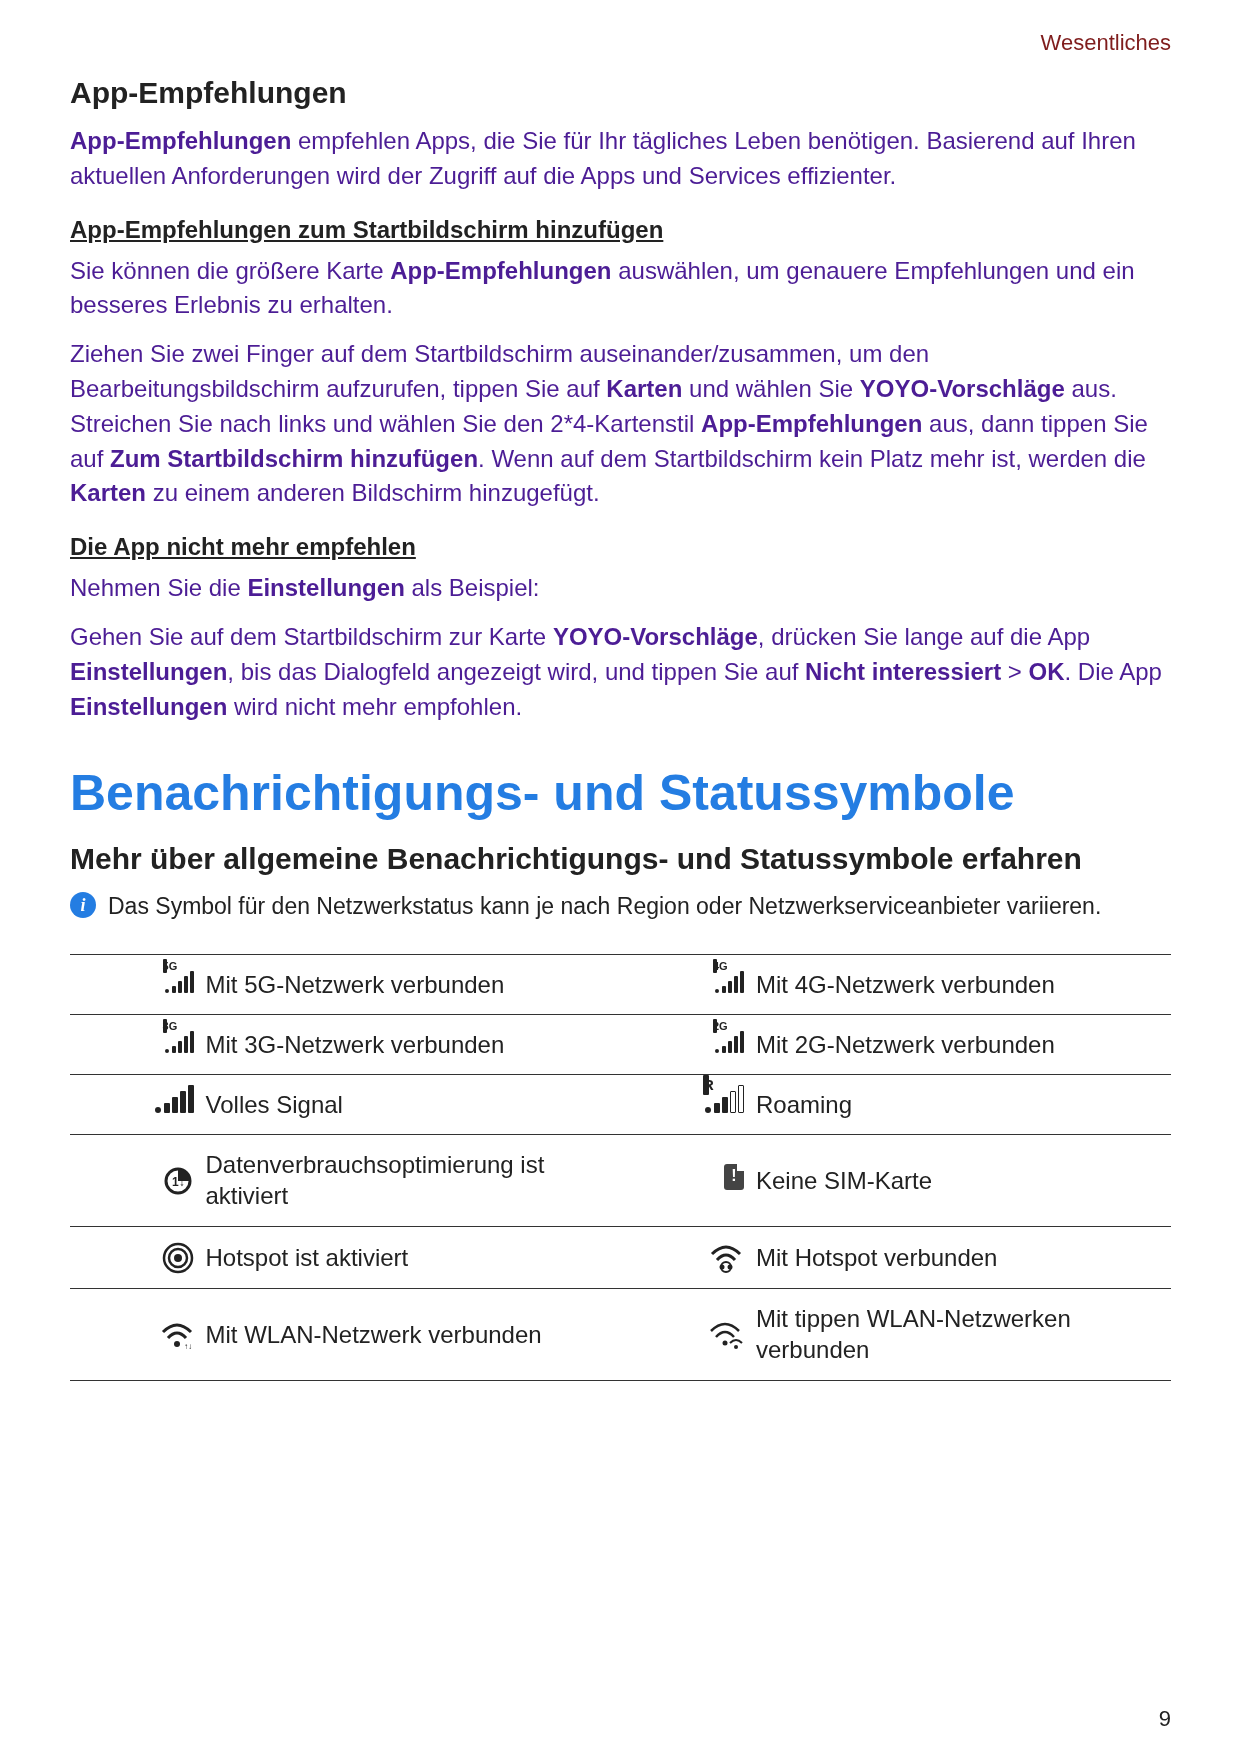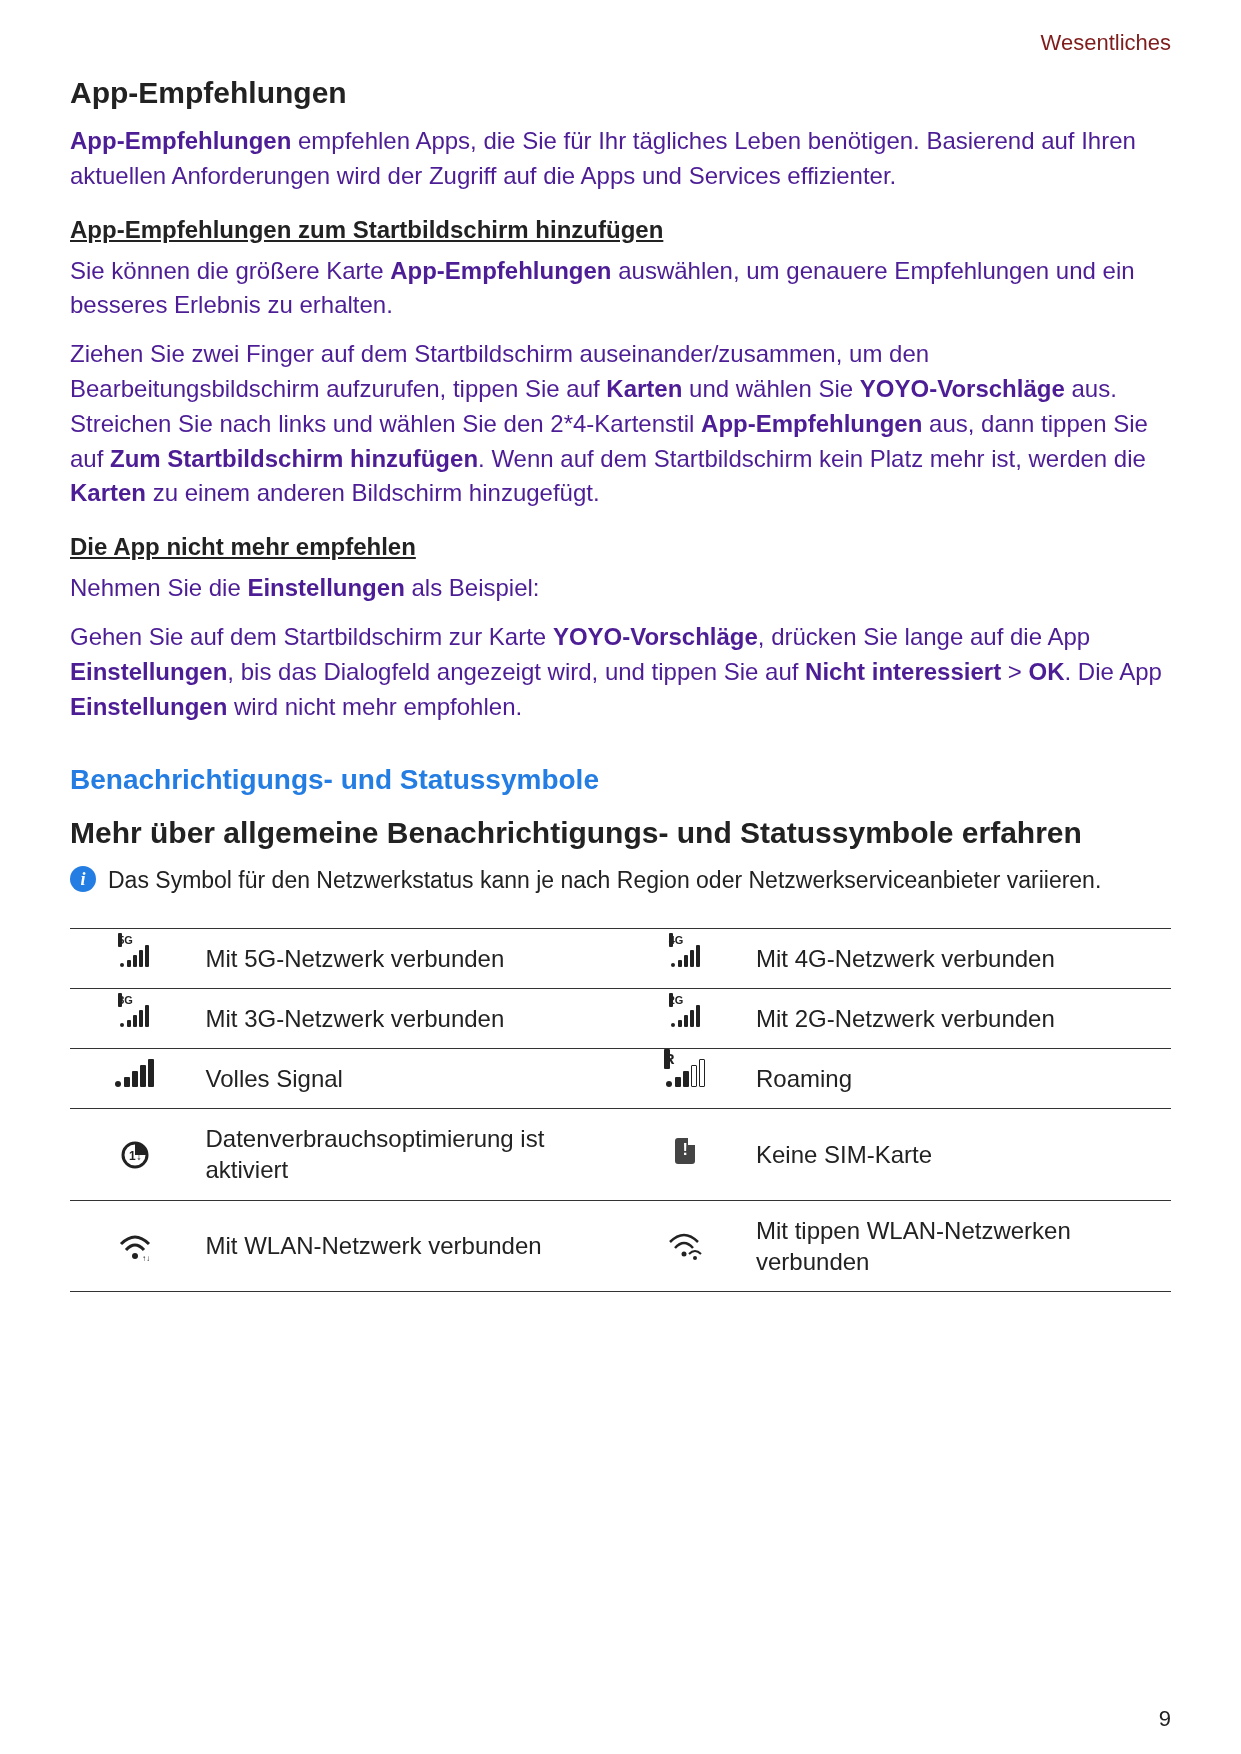--- a/index.html
+++ b/index.html
@@ -34,21 +34,21 @@
     margin: 10px 0 14px 0;
     color: #4c1d95;
   }
   h3.subsection {
     font-size: 24px;
     font-weight: bold;
     margin: 22px 0 10px 0;
     text-decoration: underline;
   }
   h1.chapter {
-    font-size: 28px;
+    font-size: 50px;
     font-weight: bold;
     color: #247de2;
     margin: 40px 0 20px 0;
   }
   .note {
     display: flex;
     gap: 12px;
     margin: 10px 0 16px 0;
   }
   .note-icon {
@@ -80,21 +80,21 @@
   table.status col.icon { width: 120px; }
   table.status col.desc { width: 390px; }
   table.status td {
     border-top: 1.5px solid #333;
     padding: 14px 6px;
     font-size: 24px;
     vertical-align: middle;
     line-height: 1.3;
   }
   table.status tr:last-child td { border-bottom: 1.5px solid #333; }
-  .icon-cell { text-align: center; }
+  .icon-cell { text-align: right; }
   .sig {
     display: inline-flex;
     align-items: flex-end;
     gap: 2px;
     position: relative;
     height: 24px;
   }
   .sig span {
     width: 4px;
     background: #222;
@@ -259,20 +259,40 @@
               <text x="10" y="21" font-size="12" font-weight="bold" fill="#222">1↓</text>
             </svg>
       </td>
       <td>Datenverbrauchsoptimierung ist aktiviert</td>
       <td class="icon-cell">
         <span class="simcard"></span>
       </td>
       <td>Keine SIM-Karte</td>
     </tr>
 
+    <tr>
+      <td class="icon-cell">
+        <svg width="32" height="32" viewBox="0 0 32 32">
+              <circle cx="16" cy="16" r="4" fill="#222"></circle>
+              <circle cx="16" cy="16" r="9" fill="none" stroke="#222" stroke-width="2.5"></circle>
+              <circle cx="16" cy="16" r="14" fill="none" stroke="#222" stroke-width="2.5"></circle>
+            </svg>
+      </td>
+      <td>Hotspot ist aktiviert</td>
+      <td class="icon-cell">
+        <svg width="36" height="30" viewBox="0 0 36 30">
+              <path d="M4 10 Q18 -4 32 10" fill="none" stroke="#222" stroke-width="3"></path>
+              <path d="M9 16 Q18 6 27 16" fill="none" stroke="#222" stroke-width="3"></path>
+              <circle cx="14" cy="23" r="2.5" fill="#222"></circle>
+              <circle cx="22" cy="23" r="2.5" fill="#222"></circle>
+              <circle cx="18" cy="23" r="5" fill="none" stroke="#222" stroke-width="2"></circle>
+            </svg>
+      </td>
+      <td>Mit Hotspot verbunden</td>
+    </tr>
 
     <tr>
       <td class="icon-cell">
         <svg width="34" height="28" viewBox="0 0 34 28">
               <path d="M3 10 Q17 -4 31 10" fill="none" stroke="#222" stroke-width="3"></path>
               <path d="M8 16 Q17 6 26 16" fill="none" stroke="#222" stroke-width="3"></path>
               <circle cx="17" cy="22" r="3" fill="#222"></circle>
               <text x="24" y="27" font-size="8" fill="#222">↑↓</text>
             </svg>
       </td>

